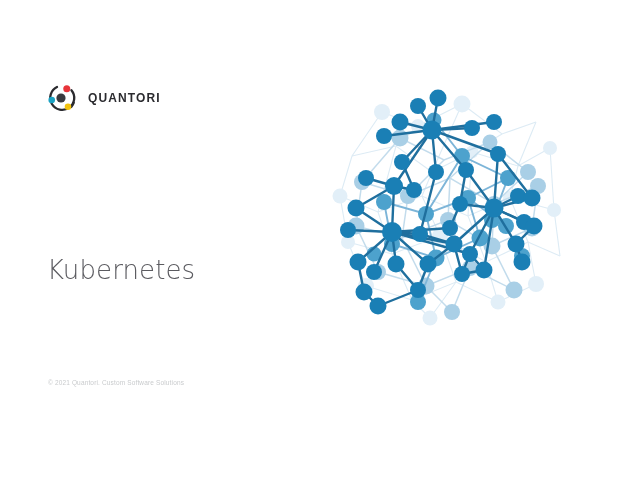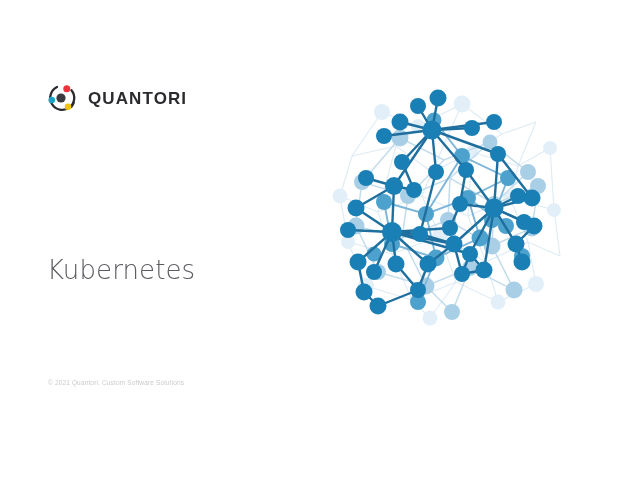--- a/index.html
+++ b/index.html
@@ -32,21 +32,21 @@
     gap: 10px;
   }
   .logo-mark {
     width: 32px;
     height: 32px;
     display: block;
     flex: 0 0 auto;
   }
   .logo-word {
     font-family: "Liberation Sans", sans-serif;
-    font-size: 17px;
+    font-size: 12px;
     font-weight: bold;
     letter-spacing: 1.1px;
     color: #2b2b2f;
     line-height: 1;
     white-space: nowrap;
   }
 
   
   .slide-title {
     position: absolute;

